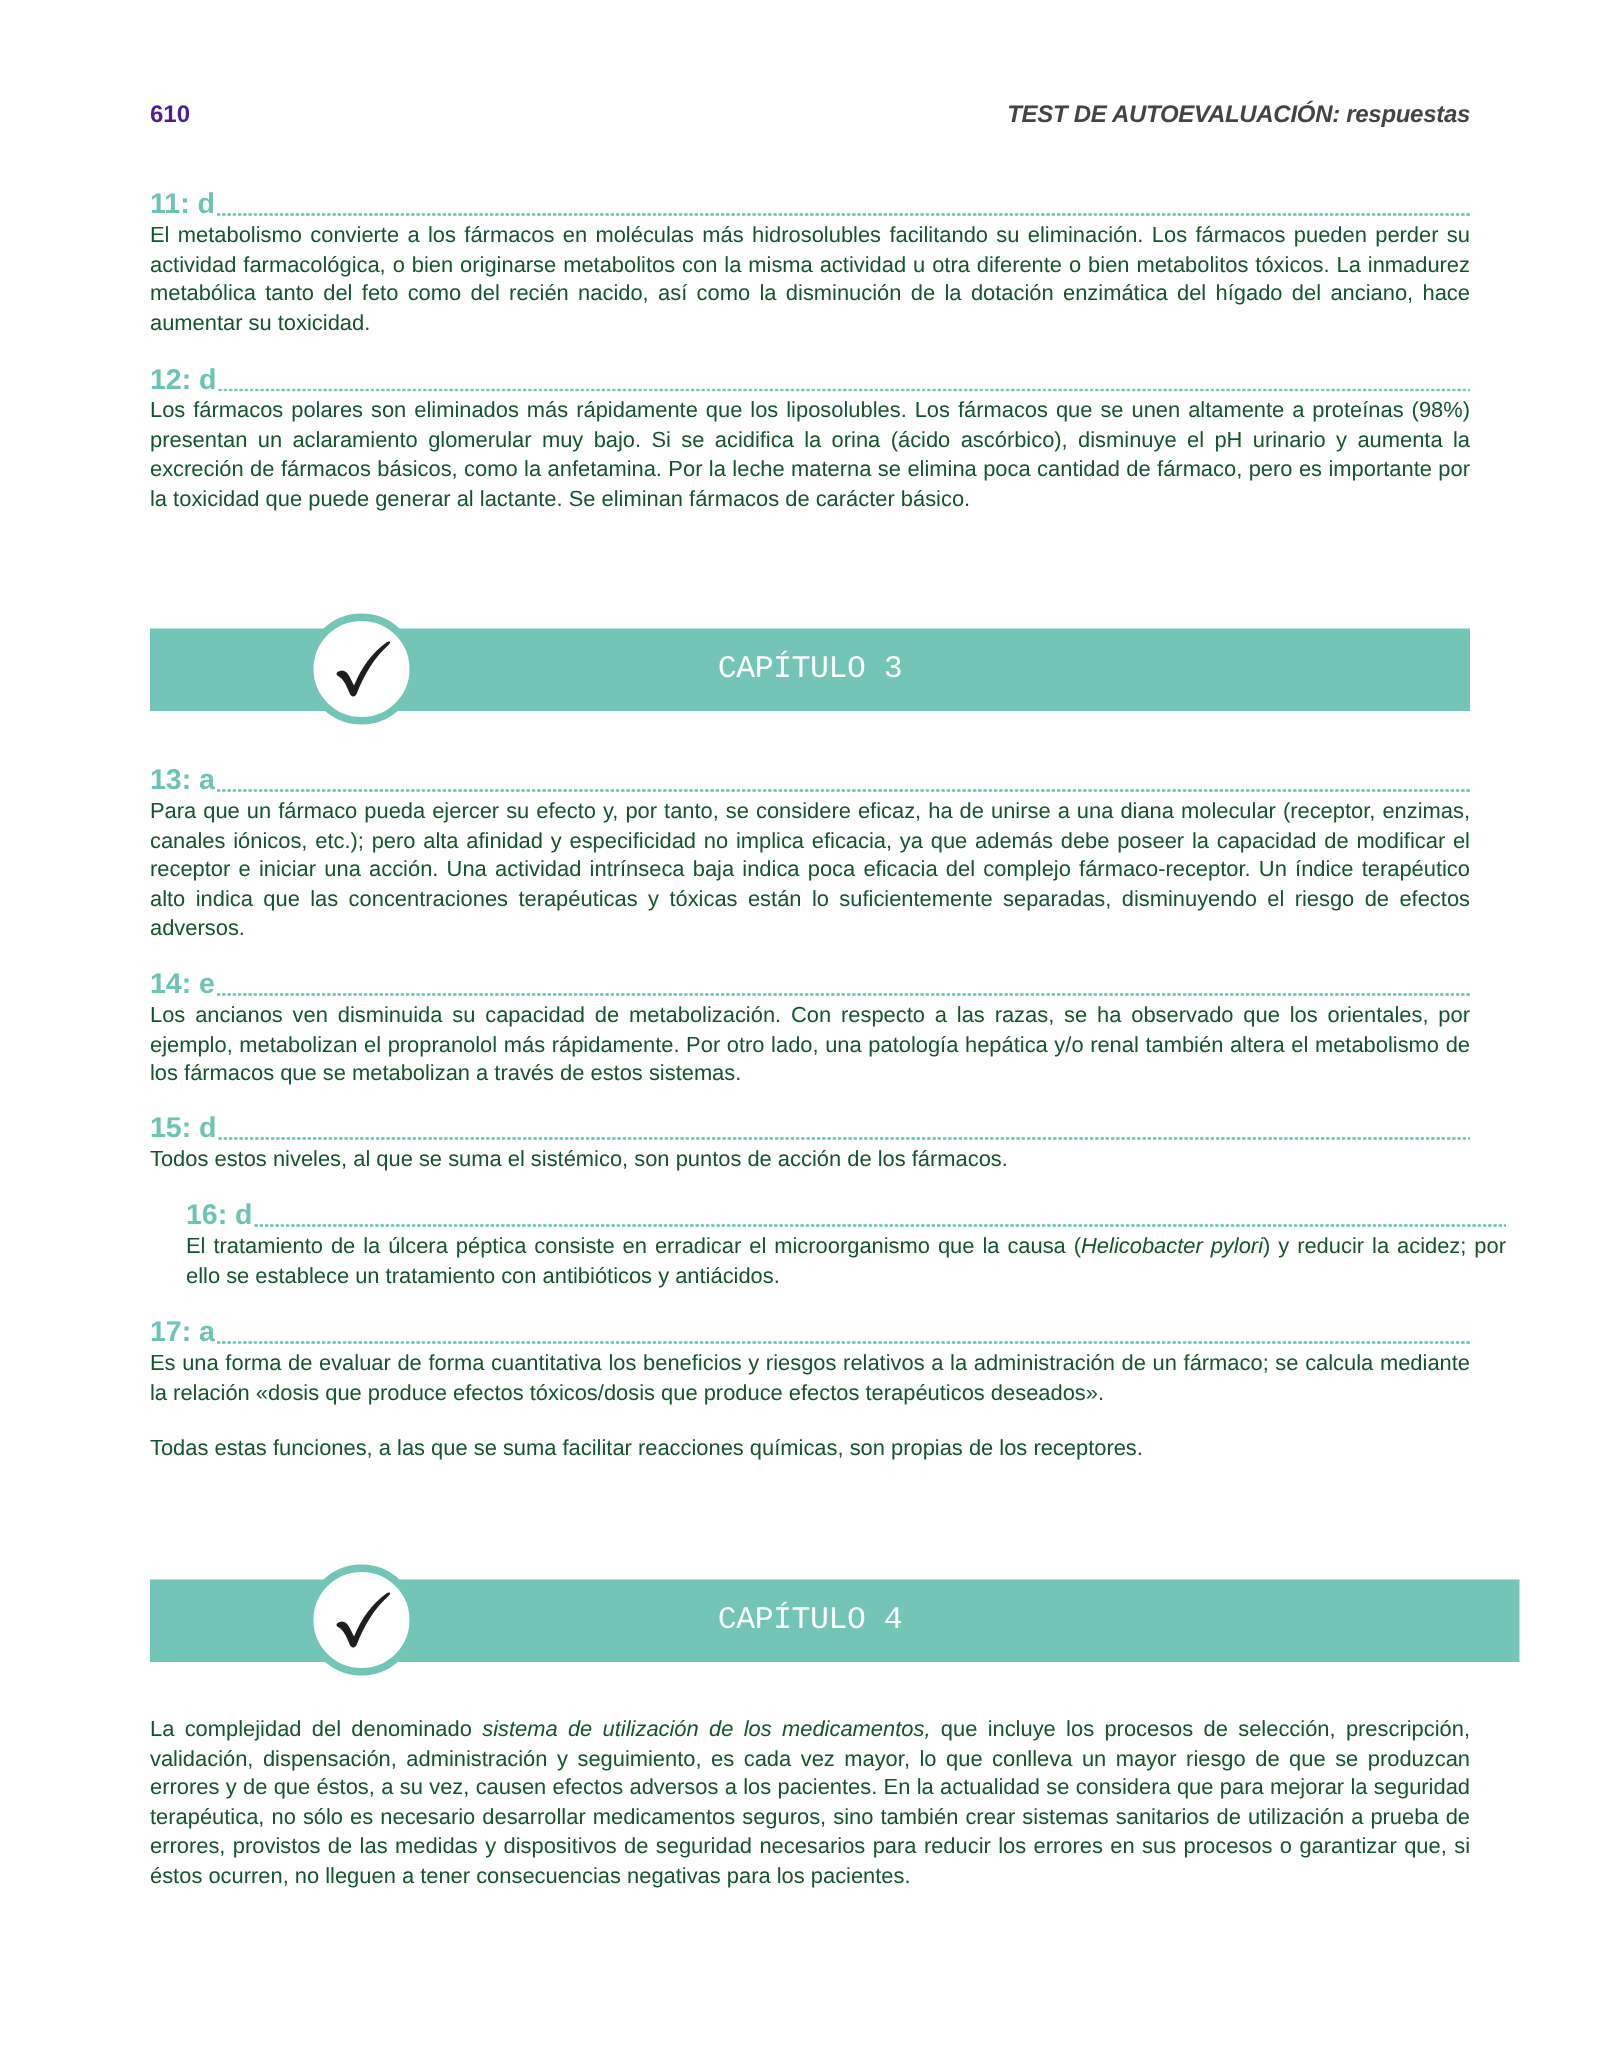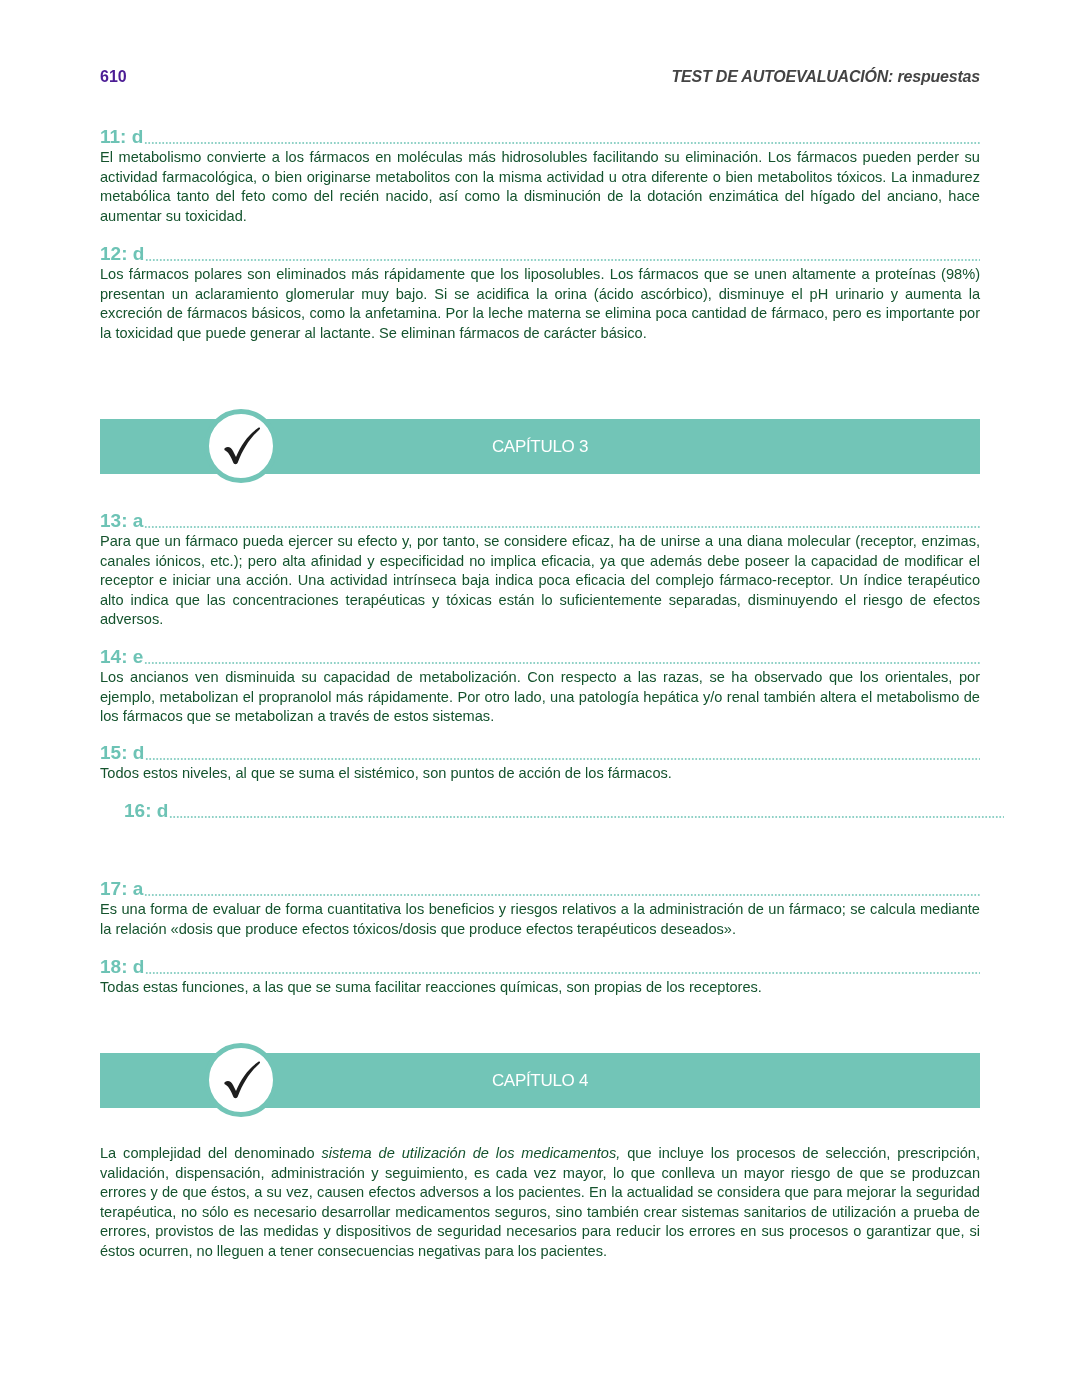--- a/index.html
+++ b/index.html
@@ -10,21 +10,21 @@
   .running-title { position: absolute; right: 0; top: 0; font-size: 16px; font-style: italic; color: #444; letter-spacing: -0.2px; font-weight: bold; }
   .answer { position: absolute; left: 100px; width: 880px; }
   .answer-head { display: flex; align-items: flex-end; height: 21px; color: #6dc3b5; font-size: 19px; font-weight: bold; line-height: 21px; overflow: hidden; white-space: nowrap; }
   .answer-head .label { flex: none; }
   .answer-head .dots { flex: 1; height: 2px; margin-bottom: 3px; margin-left: 1px;
     background-image: radial-gradient(circle, #6dc3b5 1px, transparent 1.2px);
     background-size: 3.5px 3px; background-repeat: repeat-x; background-position: left center; }
   .answer-text { font-size: 14.6px; line-height: 19.5px; text-align: justify; color: #14532d; margin-top: 1px; }
   .answer-text em { font-style: italic; }
   .chapter-banner { position: absolute; left: 100px; width: 880px; height: 55px; background: #72c5b7; }
-  .chapter-title { position: absolute; left: 0; width: 880px; top: 0; height: 57px; line-height: 55px; text-align: center; color: #ffffff; font-size: 17px; letter-spacing: -0.3px; }
+  .chapter-title { position: absolute; left: 0; width: 880px; top: 0; height: 57px; line-height: 55px; text-align: center; color: #ffffff; font-size: 21px; letter-spacing: -0.3px; font-family: Liberation Mono, monospace; }
   .badge { position: absolute; width: 64px; height: 64px; border-radius: 50%; background: #fff; border: 5px solid #72c5b7; display: flex; align-items: center; justify-content: center; }
   .badge svg { width: 44px; height: 44px; }
 </style>
 </head>
 <body>
 
 <div class="page-header">
   <span class="page-number">610</span>
   <span class="running-title"><span>TEST DE AUTOEVALUACIÓN:</span><span> respuestas</span></span>
 </div>
@@ -76,39 +76,36 @@
       <span class="dots"></span>
   </div>
   <div class="answer-text">Todos estos niveles, al que se suma el sistémico, son puntos de acción de los fármacos.</div>
 </div>
 
 <div class="answer" style="top:800px;margin-left:24px;">
   <div class="answer-head">
     <span class="label">16: d</span>
       <span class="dots"></span>
   </div>
+  <div class="answer-text"><span>El tratamiento de la úlcera péptica consiste en erradicar el microorganismo que la causa (</span><em>Helicobacter pylori</em><span>) y reducir la acidez; por ello se establece un tratamiento con antibióticos y antiácidos.</span></div>
 </div>
 
 <div class="answer" style="top:878px;">
   <div class="answer-head">
     <span class="label">17: a</span>
       <span class="dots"></span>
   </div>
   <div class="answer-text">Es una forma de evaluar de forma cuantitativa los beneficios y riesgos relativos a la administración de un fármaco; se calcula mediante la relación «dosis que produce efectos tóxicos/dosis que produce efectos terapéuticos deseados».</div>
 </div>
 
 <div class="answer" style="top:956px;">
-  <div class="answer-head">
-    <span class="label">18: d</span>
-      <span class="dots"></span>
-  </div>
   <div class="answer-text">Todas estas funciones, a las que se suma facilitar reacciones químicas, son propias de los receptores.</div>
 </div>
 
-<div class="chapter-banner" style="top:1053px;">
+<div class="chapter-banner" style="top:1053px;padding-left:33px;">
   <div class="chapter-title">CAPÍTULO 4</div>
 </div>
 <div class="badge" style="left:204px; top:1043px;">
   <svg viewBox="0 0 44 44">
     <path d="M6 24 C9 22 12 23 14 27 L17 33 C22 21 29 11 39 4 C41 3 42 4 40 6 C31 14 24 25 19 38 C18 41 15 41 14 38 C12 33 10 29 7 27 C5 26 5 25 6 24 Z" fill="#1e1e1e"></path>
   </svg>
 </div>
 
 <div class="answer" style="top:1143px;">
   <div class="answer-text"><span>La complejidad del denominado </span><em>sistema de utilización de los medicamentos,</em><span> que incluye los procesos de selección, prescripción, validación, dispensación, administración y seguimiento, es cada vez mayor, lo que conlleva un mayor riesgo de que se produzcan errores y de que éstos, a su vez, causen efectos adversos a los pacientes. En la actualidad se considera que para mejorar la seguridad terapéutica, no sólo es necesario desarrollar medicamentos seguros, sino también crear sistemas sanitarios de utilización a prueba de errores, provistos de las medidas y dispositivos de seguridad necesarios para reducir los errores en sus procesos o garantizar que, si éstos ocurren, no lleguen a tener consecuencias negativas para los pacientes.</span></div>

